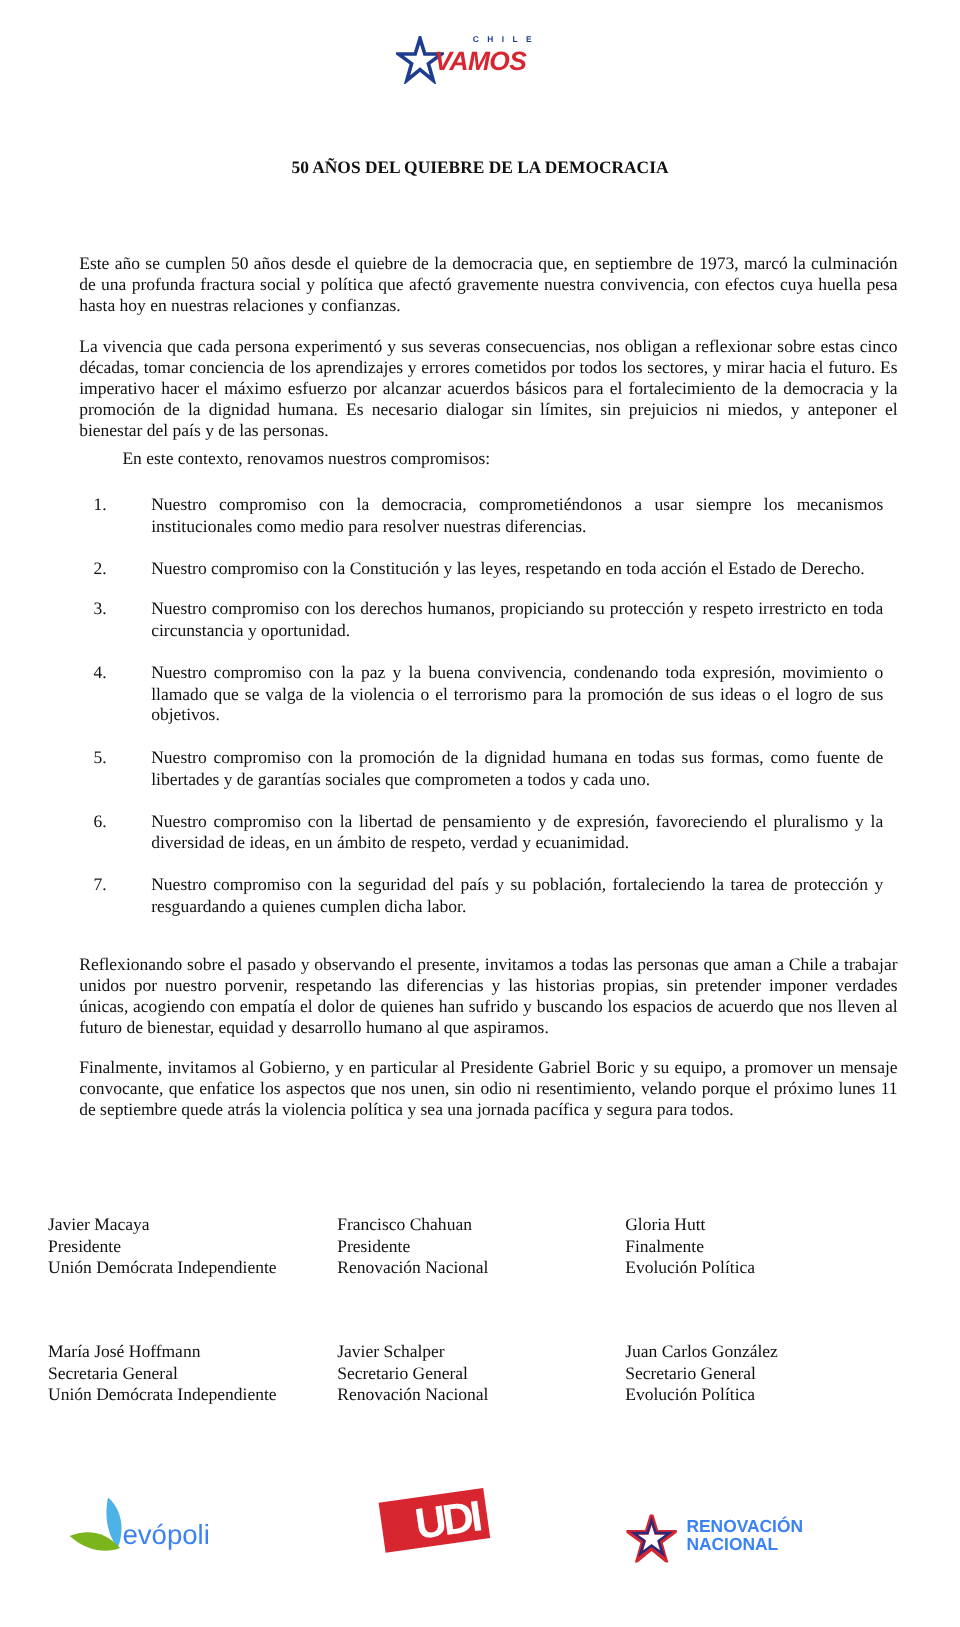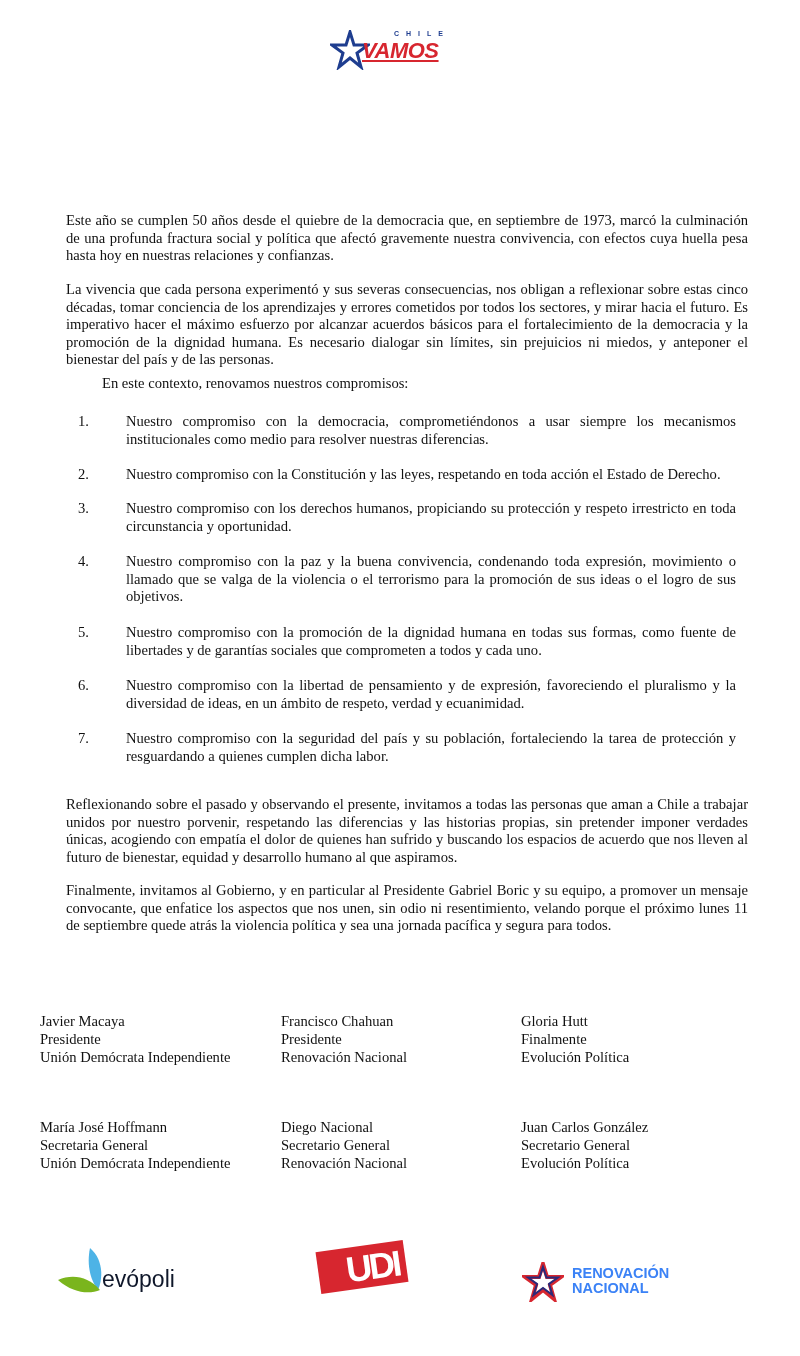--- a/index.html
+++ b/index.html
@@ -2,57 +2,58 @@
 <html><head>
 <meta charset="utf-8">
 <style>
   html, body { margin: 0; padding: 0; background: #ffffff; }
   body { width: 800px; height: 1356px; position: relative; overflow: hidden;
          font-family: "Liberation Serif", "DejaVu Serif", serif; color: #111; }
   .logo-top { position: absolute; left: 330px; top: 28px; width: 140px; height: 44px; }
   .logo-top .chile { position: absolute; left: 64px; top: 2px; font-family: "Liberation Sans", sans-serif;
          font-size: 7px; letter-spacing: 7px; color: #1e3d8f; font-weight: bold; }
   .logo-top .vamos { position: absolute; left: 32px; top: 10px; font-family: "Liberation Sans", sans-serif;
-         font-size: 22px; font-weight: 900; color: #d7262f; letter-spacing: -0.5px; font-style: italic; text-decoration: underline; }
+         font-size: 22px; font-weight: 900; color: #d7262f; letter-spacing: -0.5px; font-style: italic; }
   .logo-top svg { position: absolute; left: 0; top: 2px; }
 
   .title { position: absolute; left: 0; width: 800px; top: 132px; text-align: center;
            font-weight: bold; font-size: 14.5px; line-height: 16px; }
 
   .para { position: absolute; left: 54px; width: 682px; font-size: 14.6px; line-height: 17.5px;
           text-align: justify; margin: 12px; }
   .indent-line { position: absolute; left: 102px; font-size: 14.6px; line-height: 17.5px; }
 
   .item { position: absolute; left: 54px; width: 682px; font-size: 14.6px; line-height: 17.5px; }
   .item .num { position: absolute; left: 24px; top: 0; }
   .item .txt { margin-left: 72px; text-align: justify; display: block; }
 
   .sig { position: absolute; width: 240px; text-align: left; font-size: 14.6px; line-height: 18px; }
   .sig .bold { font-weight: normal; }
 
   .logo { position: absolute; }
-  .evo-text { font-family: "Liberation Sans", sans-serif; font-size: 23px; color: #0f172a; position: absolute; left: 46px; top: 20px; }
+  .evo-text { font-family: "Liberation Sans", sans-serif; font-size: 23px; color: #3b82f6; position: absolute; left: 46px; top: 20px; }
   .udi-box { position: absolute; left: 0; top: 0; width: 88px; height: 42px; background: #d7262f; transform: rotate(-8deg); }
   .udi-text { position: absolute; left: 28px; top: 0px; font-family: "Liberation Sans", sans-serif; font-weight: 900;
               color: #fff; font-size: 36px; letter-spacing: -3px; }
   .rn-text { position: absolute; left: 50px; top: 4px; font-family: "Liberation Sans", sans-serif; font-weight: bold;
              color: #3b82f6; font-size: 14.5px; line-height: 15px; }
 </style>
 </head>
 <body>
 
 <div class="logo-top">
   <svg width="40" height="40" viewBox="0 0 40 40">
     <polygon points="20,2 24,15 38,15 27,23 31,37 20,28 9,37 13,23 2,15 16,15" fill="none" stroke="#1e3d8f" stroke-width="3"></polygon>
   </svg>
   <span class="chile">CHILE</span>
   <span class="vamos">VAMOS</span>
 </div>
 
 <div class="title">
+  <div>50 AÑOS DEL QUIEBRE DE LA DEMOCRACIA</div>
 </div>
 
 <p class="para" style="top:200px">Este año se cumplen 50 años desde el quiebre de la democracia que, en septiembre de 1973, marcó la culminación de una profunda fractura social y política que afectó gravemente nuestra convivencia, con efectos cuya huella pesa hasta hoy en nuestras relaciones y confianzas.</p>
 <p class="para" style="top:269px">La vivencia que cada persona experimentó y sus severas consecuencias, nos obligan a reflexionar sobre estas cinco décadas, tomar conciencia de los aprendizajes y errores cometidos por todos los sectores, y mirar hacia el futuro. Es imperativo hacer el máximo esfuerzo por alcanzar acuerdos básicos para el fortalecimiento de la democracia y la promoción de la dignidad humana. Es necesario dialogar sin límites, sin prejuicios ni miedos, y anteponer el bienestar del país y de las personas.</p>
 <div class="indent-line" style="top:375px">En este contexto, renovamos nuestros compromisos:</div>
 
 <div class="item" style="top:413px">
   <span class="num">1.</span>
   <span class="txt">Nuestro compromiso con la democracia, comprometiéndonos a usar siempre los mecanismos institucionales como medio para resolver nuestras diferencias.</span>
 </div>
@@ -99,21 +100,21 @@
   <div class="bold">Finalmente</div>
   <div class="bold">Evolución Política</div>
 </div>
 
 <div class="sig" style="left:40px; top:1118px">
   <div>María José Hoffmann</div>
   <div class="bold">Secretaria General</div>
   <div class="bold">Unión Demócrata Independiente</div>
 </div>
 <div class="sig" style="left:281px; top:1118px">
-  <div>Diego Nacional</div>
+  <div>Javier Schalper</div>
   <div class="bold">Secretario General</div>
   <div class="bold">Renovación Nacional</div>
 </div>
 <div class="sig" style="left:521px; top:1118px">
   <div>Juan Carlos González</div>
   <div class="bold">Secretario General</div>
   <div class="bold">Evolución Política</div>
 </div>
 
 <div class="logo" style="left:56px; top:1246px; width:140px; height:56px;">

